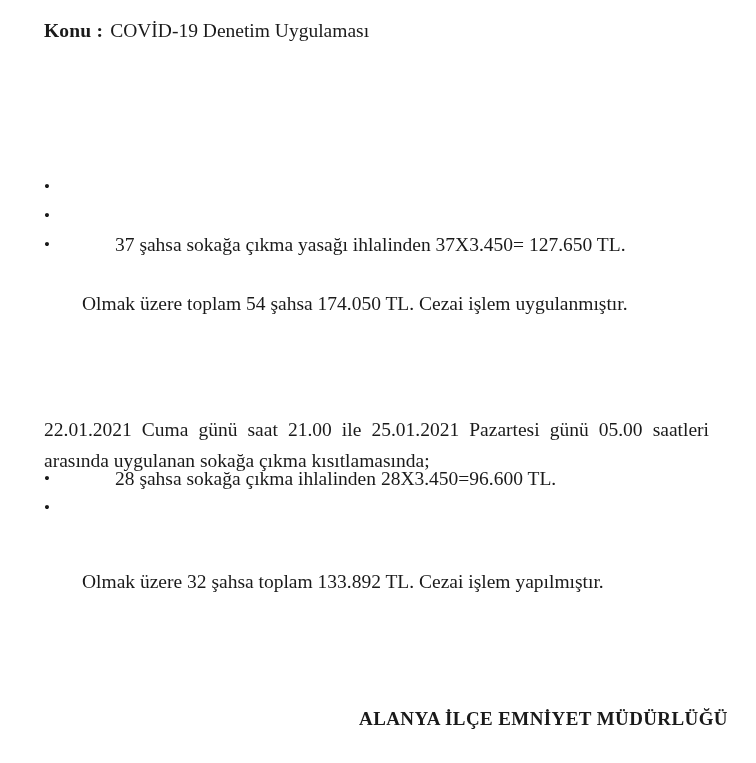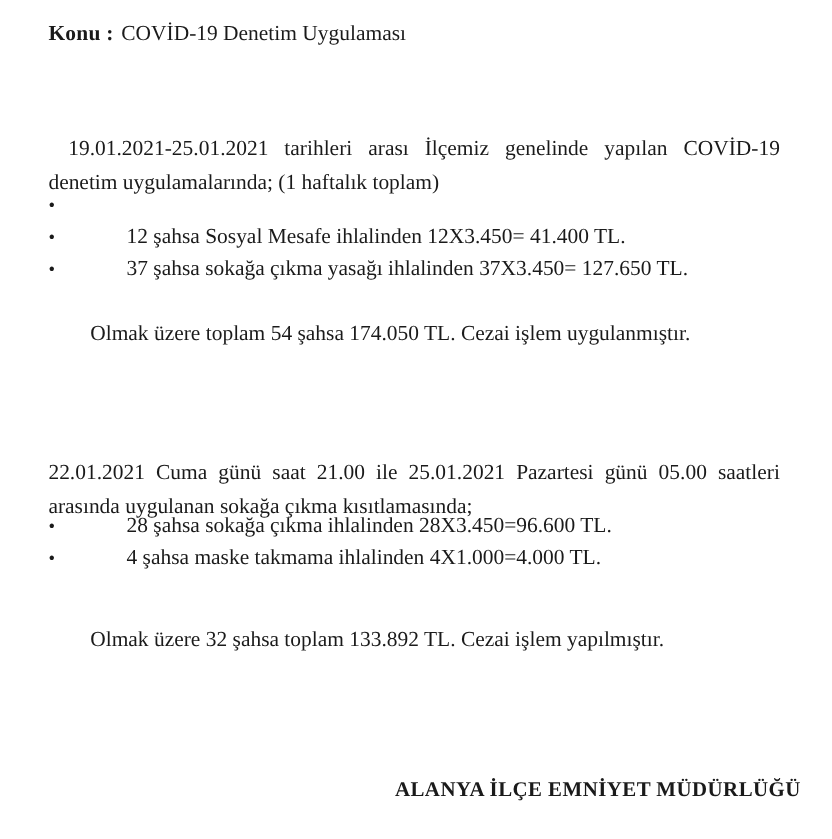--- a/index.html
+++ b/index.html
@@ -116,48 +116,45 @@
 </style>
 </head>
 <body>
 
 <div class="page">
 
   <div class="konu-line">
     <span class="konu-label">Konu :</span><span class="konu-value">COVİD-19 Denetim Uygulaması</span>
   </div>
 
-  <p class="para indent-first" id="para-period">19.01.2021-25.01.2021 tarihleri arası İlçemiz genelinde yapılan COVİD-19 denetim uygulamalarında; (1 haftalık toplam)</p>
 
   <ul class="bullet-list" id="list-weekly">
     <li class="bullet-item">
       <span class="bullet-dot">•</span>
     </li>
     <li class="bullet-item">
       <span class="bullet-dot">•</span>
-      <span class="bullet-text">12 şahsa Sosyal Mesafe ihlalinden 12X3.450= 41.400 TL.</span>
     </li>
     <li class="bullet-item">
       <span class="bullet-dot">•</span>
       <span class="bullet-text">37 şahsa sokağa çıkma yasağı ihlalinden 37X3.450= 127.650 TL.</span>
     </li>
   </ul>
 
   <p class="para flush" id="para-total-one">Olmak üzere toplam 54 şahsa 174.050 TL. Cezai işlem uygulanmıştır.</p>
 
   <p class="para" id="para-curfew">22.01.2021 Cuma günü saat 21.00 ile 25.01.2021 Pazartesi günü 05.00 saatleri arasında uygulanan sokağa çıkma kısıtlamasında;</p>
 
   <ul class="bullet-list" id="list-curfew">
     <li class="bullet-item">
       <span class="bullet-dot">•</span>
       <span class="bullet-text">28 şahsa sokağa çıkma ihlalinden 28X3.450=96.600 TL.</span>
     </li>
     <li class="bullet-item">
       <span class="bullet-dot">•</span>
-      <span class="bullet-text">4 şahsa maske takmama ihlalinden 4X1.000=4.000 TL.</span>
     </li>
   </ul>
 
   <p class="para flush" id="para-total-two">Olmak üzere 32 şahsa toplam 133.892 TL. Cezai işlem yapılmıştır.</p>
 
 
   <div class="signature">ALANYA İLÇE EMNİYET MÜDÜRLÜĞÜ</div>
 
 </div>
 

